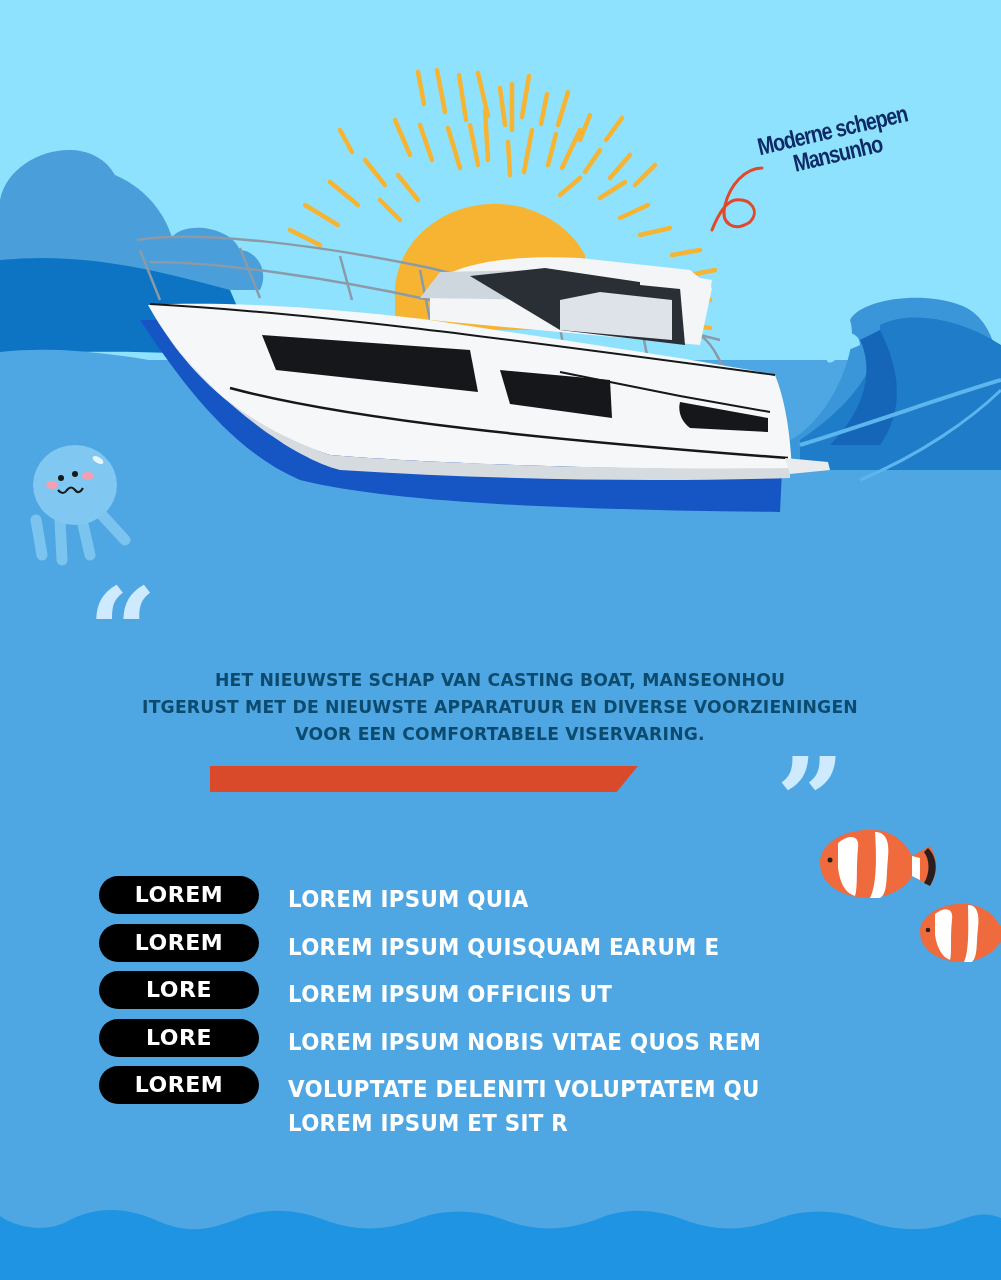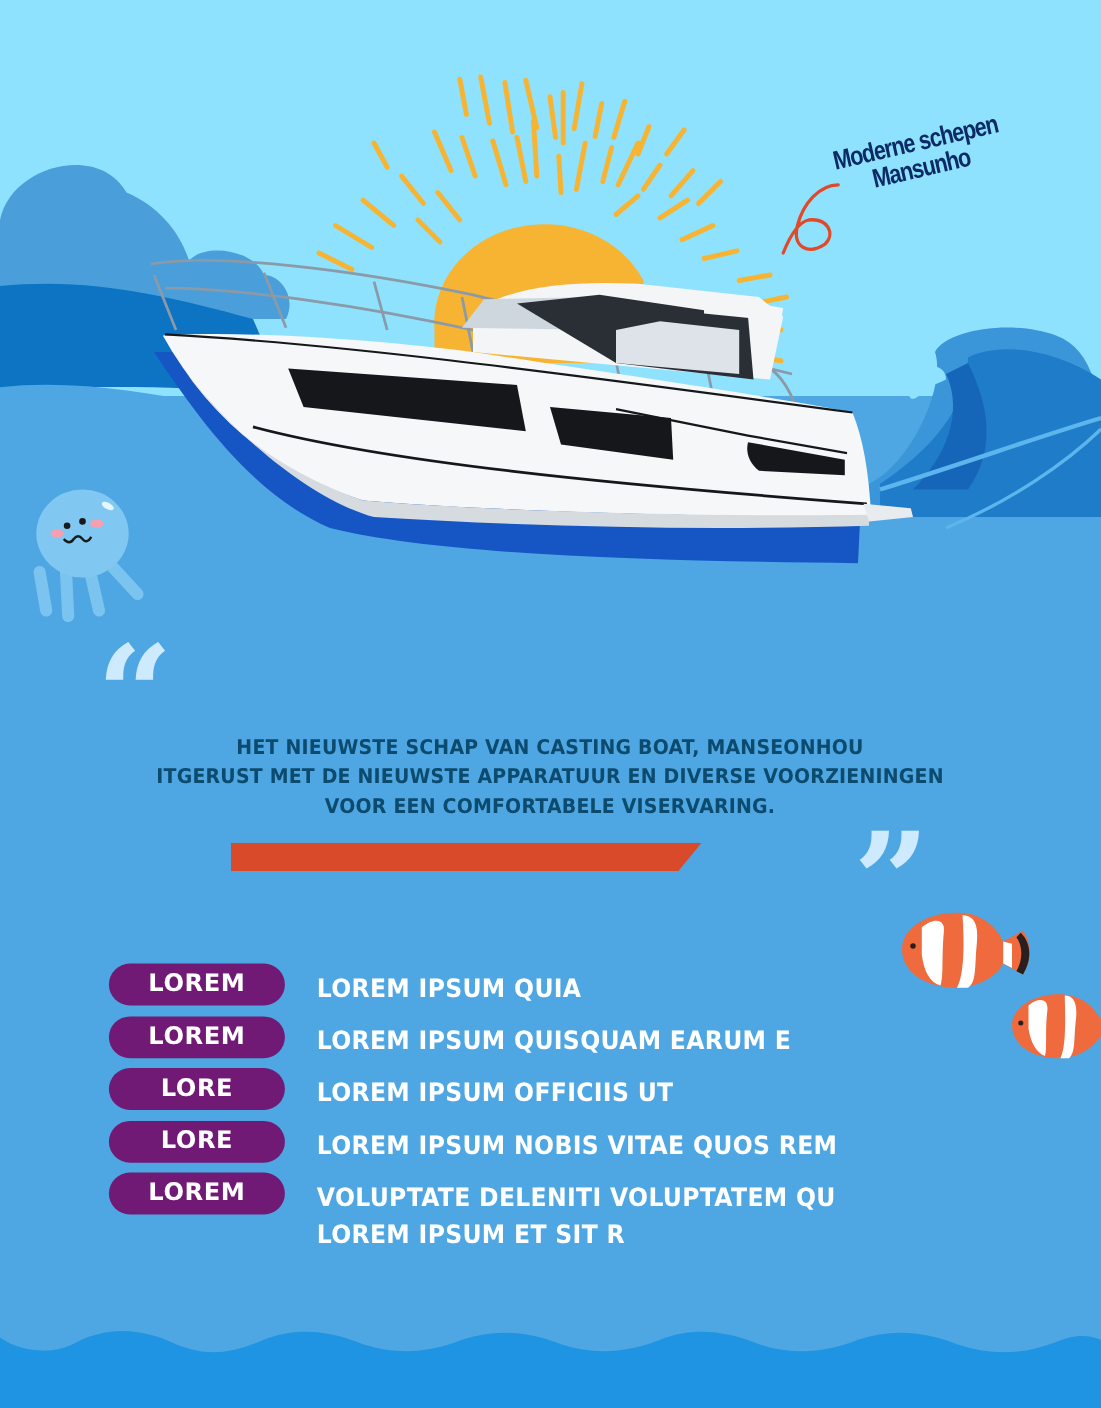--- a/index.html
+++ b/index.html
@@ -28,21 +28,21 @@
   }
   .red-bar {
     position: absolute; left: 210px; top: 766px; width: 428px; height: 26px;
     background: #d94a2a;
     clip-path: polygon(0 0, 100% 0, 95% 100%, 0 100%);
   }
   .features { position: absolute; left: 99px; top: 876px; width: 820px; }
   .feature-row { position: absolute; left: 0; width: 820px; }
   .pill {
     position: absolute; left: 0; top: 0; width: 160px; height: 38px;
-    background: #701a75; border-radius: 19px;
+    background: #000000; border-radius: 19px;
     color: #fff; text-align: center;
     font-family: "DejaVu Sans", sans-serif; font-weight: 700;
     font-size: 22px; line-height: 38px; letter-spacing: 0.5px;
   }
   .feature-text {
     position: absolute; left: 189px; top: 6px; width: 620px;
     color: #ffffff; font-family: "DejaVu Sans", sans-serif; font-weight: 700;
     font-size: 23px; line-height: 34px; letter-spacing: 0.3px;
     transform-origin: left top; transform: scaleX(0.93);
   }

